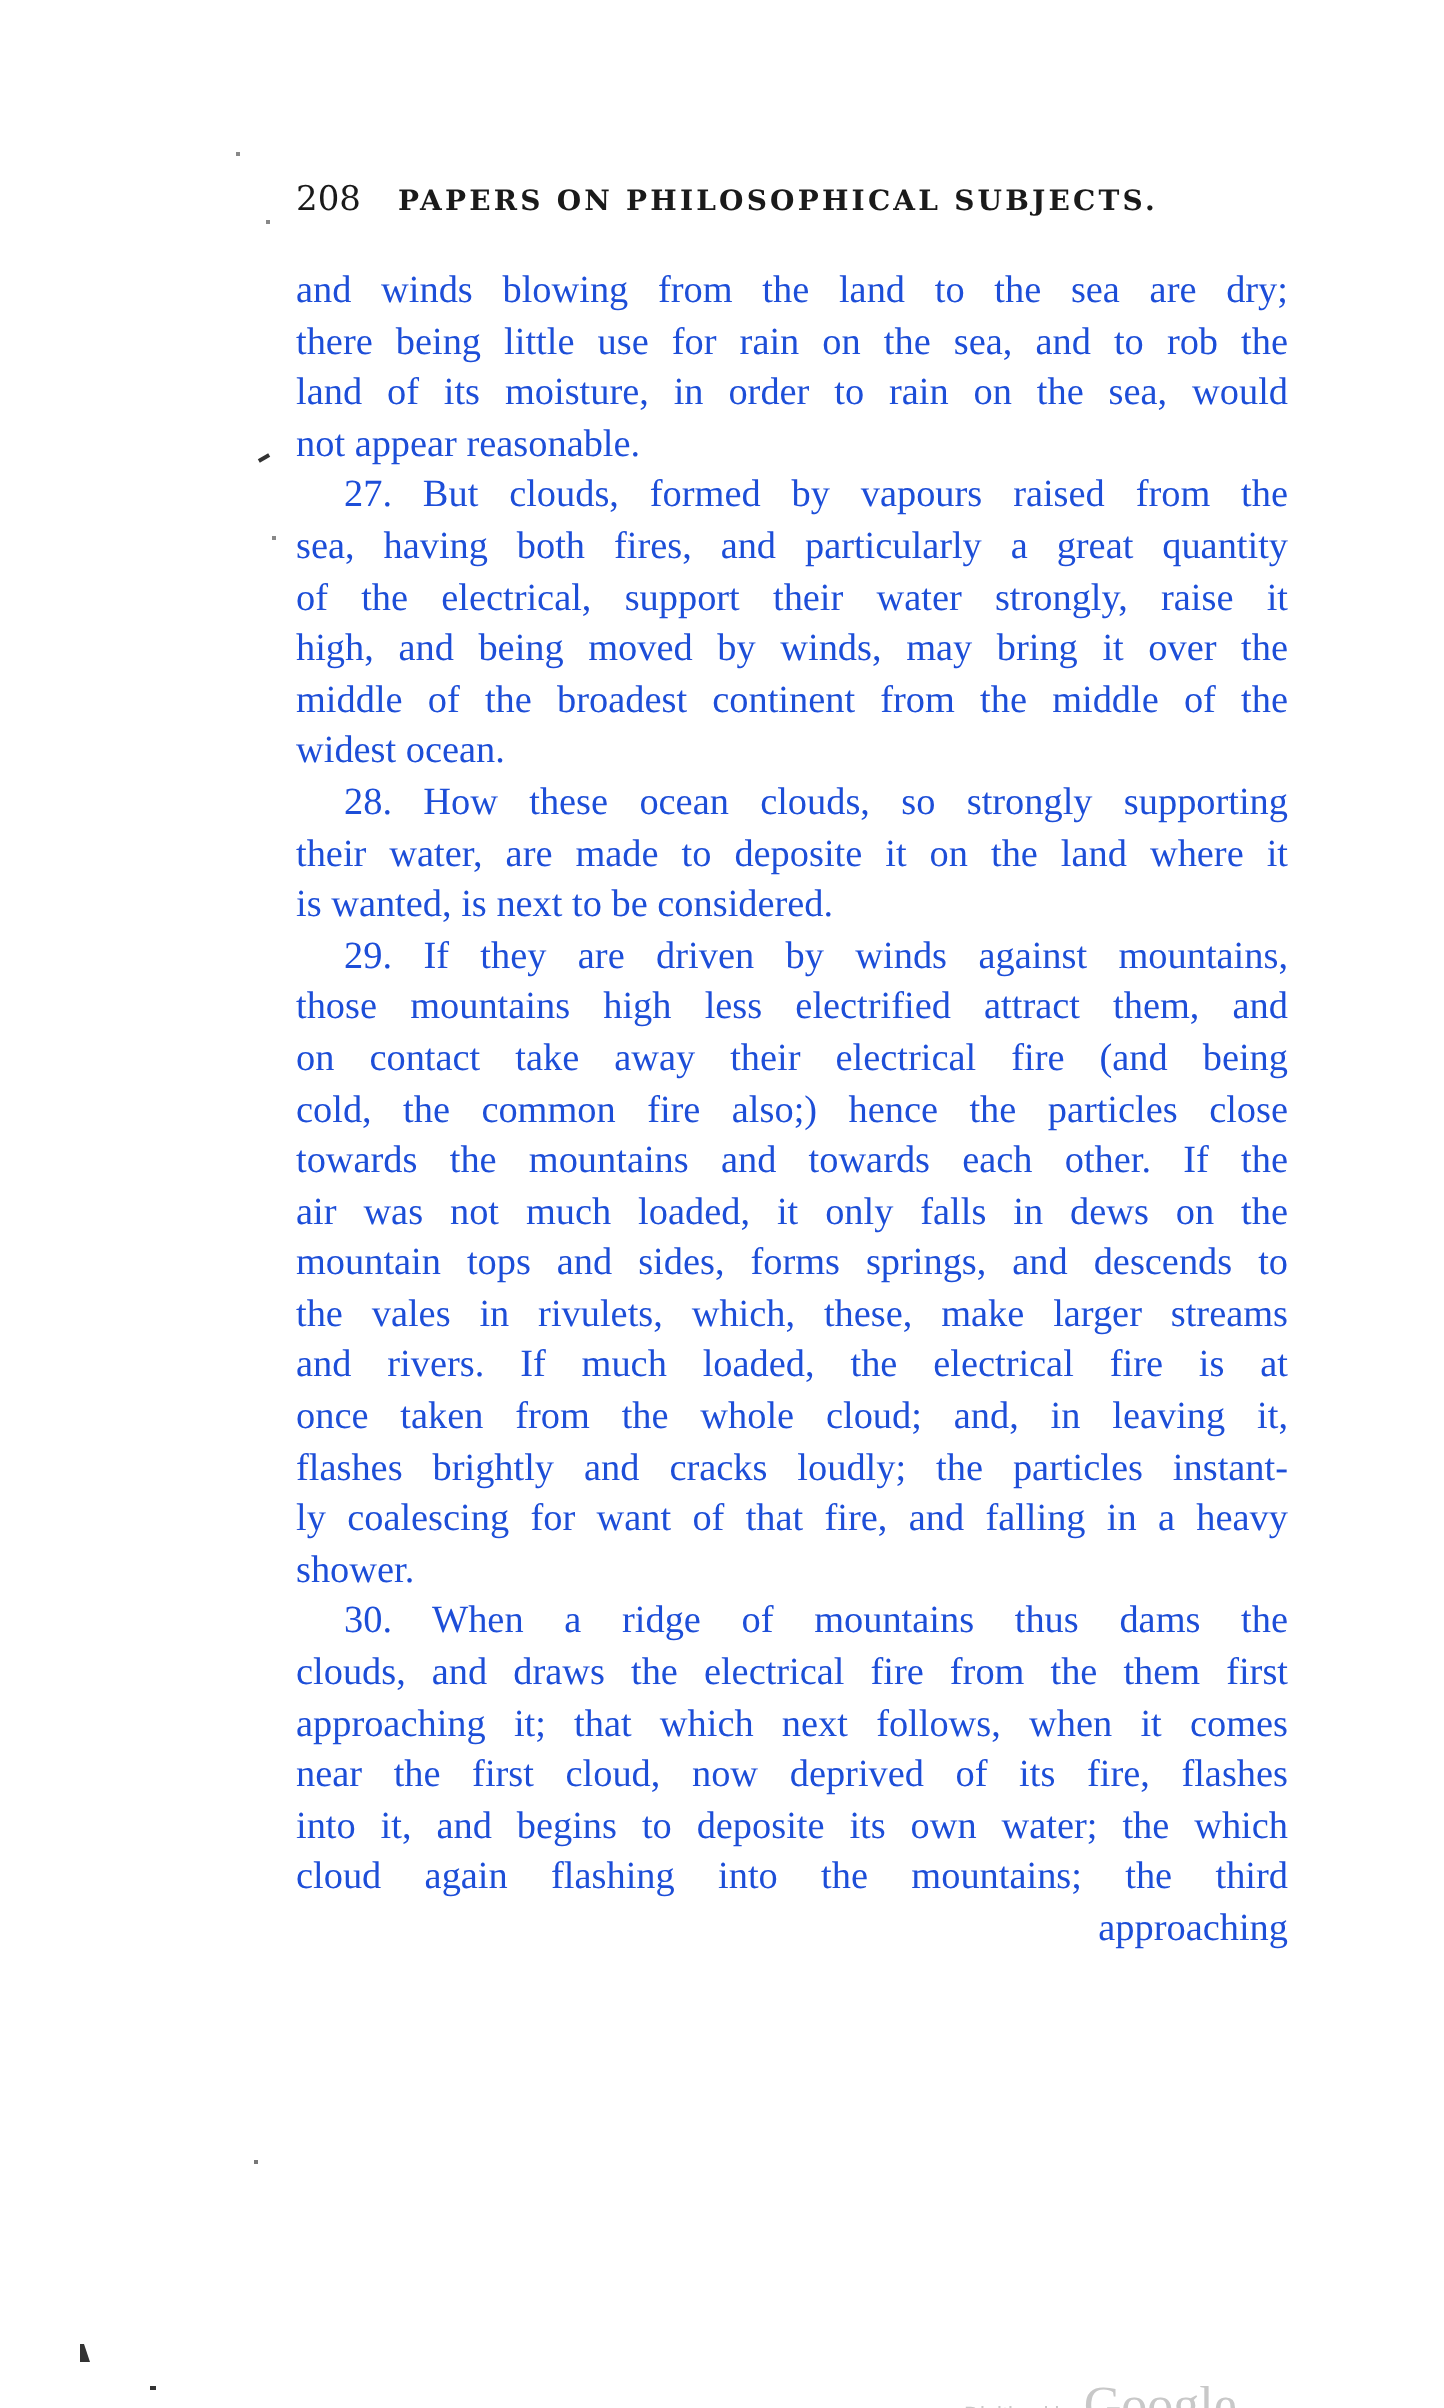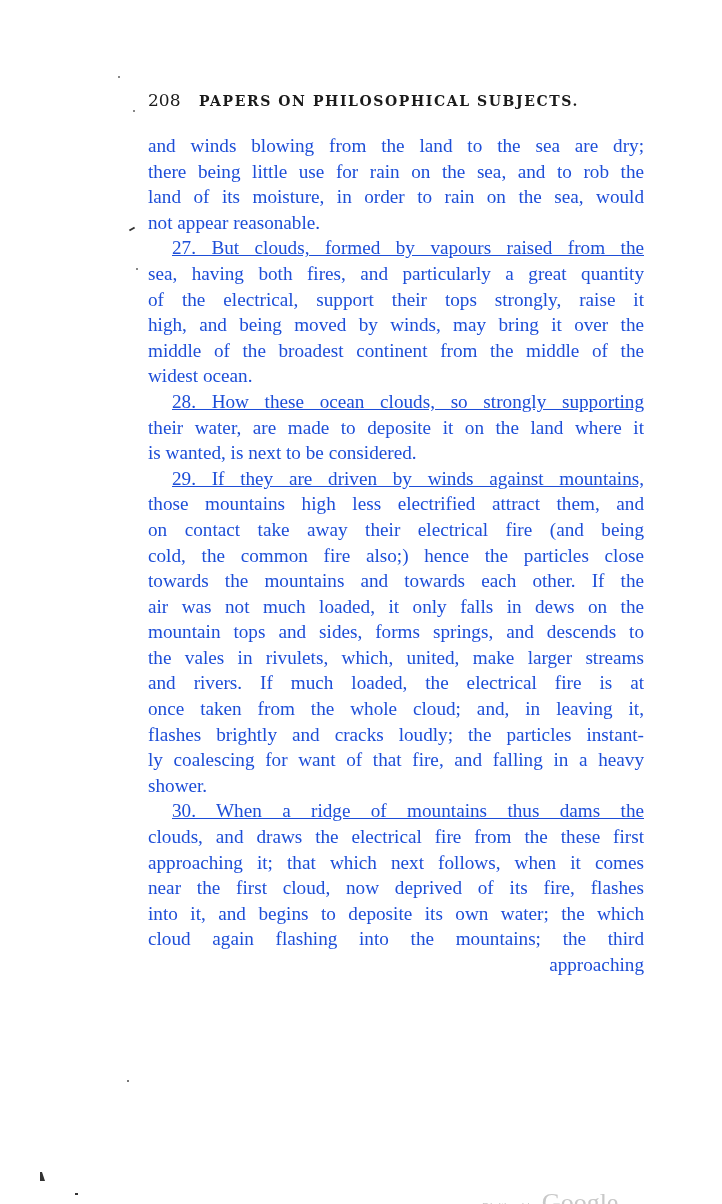--- a/index.html
+++ b/index.html
@@ -11,21 +11,21 @@
     font-size: 14px; font-weight: bold; letter-spacing: 1.6px; white-space: nowrap;
   }
   .running-head .folio { font-size: 17px; letter-spacing: 0; margin-right: 12px; font-weight: normal; }
   .body-text {
     position: absolute; left: 148px; top: 133px; width: 496px;
     font-family: "Liberation Serif", serif; color: #1d4ed8;
     font-size: 19.2px; line-height: 25.6px;
   }
   .line { display: block; white-space: nowrap; text-align: justify; text-align-last: justify; height: 25.6px; }
   .line.last { text-align-last: left; }
-  .line.indent { padding-left: 24px; text-decoration: underline; }
+  .line.indent { padding-left: 24px; }
   .line.right { text-align: center; text-align-last: right; }
   .para { margin: 0; }
   .google {
     position: absolute; left: 482px; top: 1152px;
     font-family: "Liberation Serif", serif; color: #c8c8c8; white-space: nowrap; margin-top: 36px;
   }
   .google .small { font-family: "Liberation Sans", sans-serif; font-size: 11px; margin-right: 3px; }
   .google .big { font-size: 26px; }
   .mark { position: absolute; background: #333; }
 </style>
@@ -42,48 +42,48 @@
   <div class="body-text">
     <div class="para">
       <span class="line">and winds blowing from the land to the sea are dry;</span>
       <span class="line">there being little use for rain on the sea, and to rob the</span>
       <span class="line">land of its moisture, in order to rain on the sea, would</span>
       <span class="line last">not appear reasonable.</span>
     </div>
     <div class="para">
       <span class="line indent">27. But clouds, formed by vapours raised from the</span>
       <span class="line">sea, having both fires, and particularly a great quantity</span>
-      <span class="line">of the electrical, support their tops strongly, raise it</span>
+      <span class="line">of the electrical, support their water strongly, raise it</span>
       <span class="line">high, and being moved by winds, may bring it over the</span>
       <span class="line">middle of the broadest continent from the middle of the</span>
       <span class="line last">widest ocean.</span>
     </div>
     <div class="para">
       <span class="line indent">28. How these ocean clouds, so strongly supporting</span>
       <span class="line">their water, are made to deposite it on the land where it</span>
       <span class="line last">is wanted, is next to be considered.</span>
     </div>
     <div class="para">
       <span class="line indent">29. If they are driven by winds against mountains,</span>
       <span class="line">those mountains high less electrified attract them, and</span>
       <span class="line">on contact take away their electrical fire (and being</span>
       <span class="line">cold, the common fire also;) hence the particles close</span>
       <span class="line">towards the mountains and towards each other. If the</span>
       <span class="line">air was not much loaded, it only falls in dews on the</span>
       <span class="line">mountain tops and sides, forms springs, and descends to</span>
-      <span class="line">the vales in rivulets, which, united, make larger streams</span>
+      <span class="line">the vales in rivulets, which, these, make larger streams</span>
       <span class="line">and rivers. If much loaded, the electrical fire is at</span>
       <span class="line">once taken from the whole cloud; and, in leaving it,</span>
       <span class="line">flashes brightly and cracks loudly; the particles instant-</span>
       <span class="line">ly coalescing for want of that fire, and falling in a heavy</span>
       <span class="line last">shower.</span>
     </div>
     <div class="para">
       <span class="line indent">30. When a ridge of mountains thus dams the</span>
-      <span class="line">clouds, and draws the electrical fire from the these first</span>
+      <span class="line">clouds, and draws the electrical fire from the them first</span>
       <span class="line">approaching it; that which next follows, when it comes</span>
       <span class="line">near the first cloud, now deprived of its fire, flashes</span>
       <span class="line">into it, and begins to deposite its own water; the which</span>
       <span class="line">cloud again flashing into the mountains; the third</span>
     </div>
     <span class="line right">approaching</span>
   </div>
 
   <div class="google">
     <span class="small">Digitized by</span><span class="big">Google</span>

